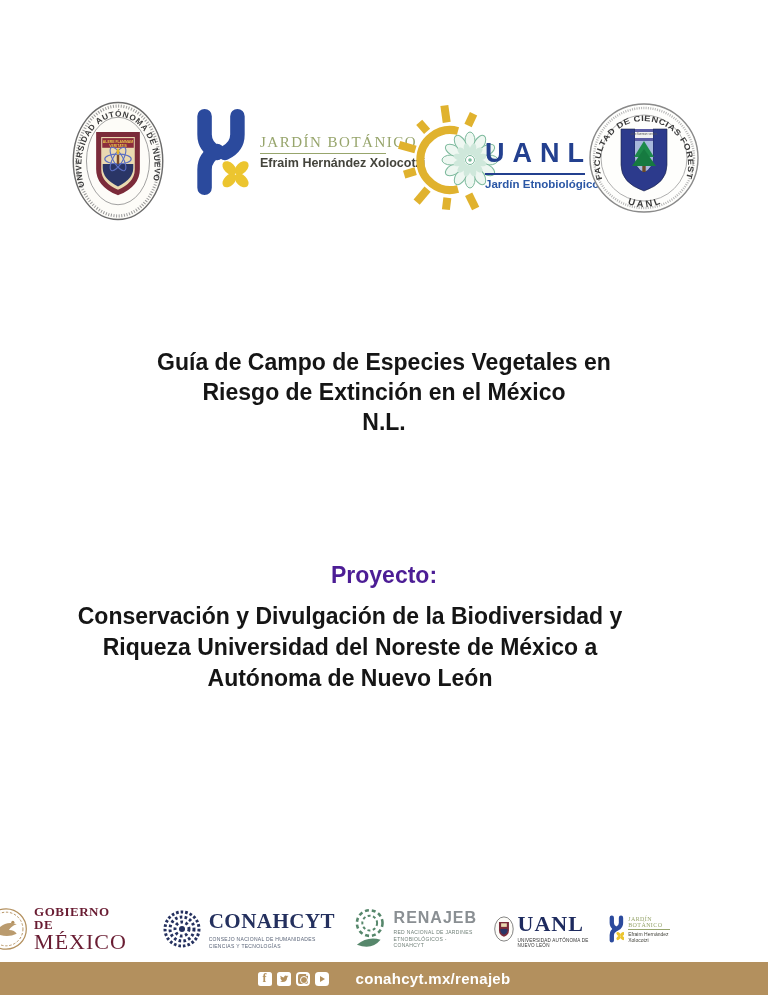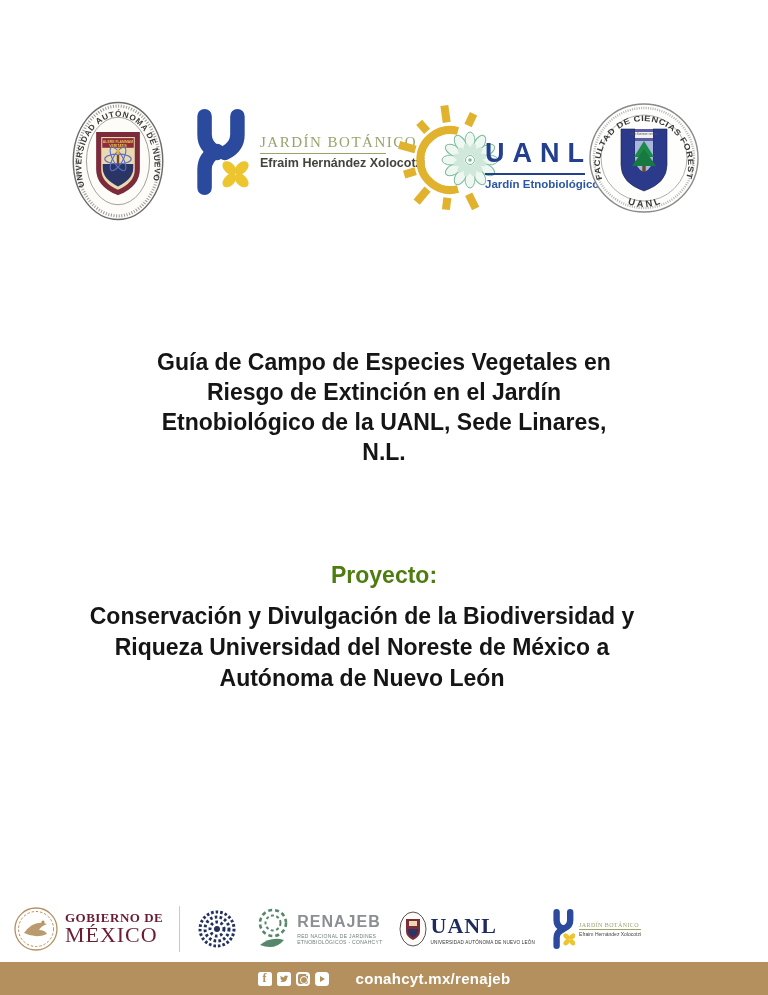--- a/index.html
+++ b/index.html
@@ -18,22 +18,22 @@
   .etno-text{margin-left:-14px;margin-top:6px;width:100px;}
   .etno-acronym{font-size:27px;font-weight:bold;color:#23408f;letter-spacing:8px;
                 border-bottom:2.5px solid #23408f;padding-bottom:4px;white-space:nowrap;}
   .etno-sub{font-size:11.5px;font-weight:bold;color:#2b57a5;margin-top:3px;white-space:nowrap;}
   .logo-forestales{left:588px;top:99px;width:112px;height:120px;}
 
   
   .doc-title{position:absolute;left:0;top:347px;width:768px;text-align:center;
              font-size:23px;font-weight:bold;line-height:30px;color:#151515;}
   .project-label{position:absolute;left:0;top:562px;width:768px;text-align:center;
-             font-size:23px;font-weight:bold;color:#4d7c0f;}
-  .project-title{position:absolute;left:12px;top:601px;width:700px;text-align:center;
+             font-size:23px;font-weight:bold;color:#4c1d95;}
+  .project-title{position:absolute;left:0;top:601px;width:700px;text-align:center;
              font-size:23px;font-weight:bold;line-height:31px;color:#151515;}
 
   
   .footer-logos{position:absolute;left:0;top:900px;width:654px;height:58px;
                 display:flex;align-items:center;justify-content:center;gap:16px;}
   .flogo{display:flex;align-items:center;}
   .gob-text{margin-left:6px;font-family:"Liberation Serif",serif;color:#691c32;line-height:1.02;}
   .gob-l1{font-size:13px;font-weight:bold;letter-spacing:0.5px;}
   .gob-l2{font-size:22px;font-weight:normal;letter-spacing:1px;}
   .fdivider{width:1px;height:46px;background:#c9c9c9;}
@@ -193,22 +193,21 @@
       <g>
         <polygon points="56,42 66,58 46,58" fill="#1e8a4a"></polygon>
         <polygon points="56,50 68,67 44,67" fill="#167a40"></polygon>
         <rect x="54.3" y="67" width="3.4" height="6" fill="#6b4a2a"></rect>
       </g>
     </svg>
   </div>
 
   <div class="doc-title">
     <div>Guía de Campo de Especies Vegetales en</div>
-    <div>Riesgo de Extinción en el Jardín</div>
-    <div>Etnobiológico de la UANL, Sede Linares,</div>
+    <div>Riesgo de Extinción en el México</div>
     <div>N.L.</div>
   </div>
 
   <div class="project-label">Proyecto:</div>
 
   <div class="project-title">
     <div>Conservación y Divulgación de la Biodiversidad y</div>
     <div>Riqueza Universidad del Noreste de México a</div>
     <div>Autónoma de Nuevo León</div>
   </div>
@@ -230,20 +229,27 @@
 
     <div class="fdivider"></div>
 
     <div class="flogo">
       <svg width="42" height="42" viewBox="0 0 42 42">
         <circle cx="21" cy="21" r="17" fill="none" stroke="#24305e" stroke-width="3" stroke-dasharray="2.6 2"></circle>
         <circle cx="21" cy="21" r="12" fill="none" stroke="#24305e" stroke-width="3" stroke-dasharray="2.6 2.3"></circle>
         <circle cx="21" cy="21" r="7" fill="none" stroke="#24305e" stroke-width="3" stroke-dasharray="2.6 2.6"></circle>
         <circle cx="21" cy="21" r="3" fill="#24305e"></circle>
       </svg>
+      <div class="cona-text">
+        <div class="cona-name">CONAHCYT</div>
+        <div class="tiny-tag">
+          <div>CONSEJO NACIONAL DE HUMANIDADES</div>
+          <div>CIENCIAS Y TECNOLOGÍAS</div>
+        </div>
+      </div>
     </div>
 
     <div class="flogo">
       <svg width="38" height="46" viewBox="0 0 38 46">
         <circle cx="19" cy="17" r="13" fill="none" stroke="#56876b" stroke-width="2.6" stroke-dasharray="4 3"></circle>
         <circle cx="19" cy="17" r="7.5" fill="none" stroke="#56876b" stroke-width="2" stroke-dasharray="3 2.5"></circle>
         <path d="M6,39 q11,-9 24,-5 q-9,11 -24,5 z" fill="#56876b"></path>
       </svg>
       <div class="rena-text">
         <div class="rena-name">RENAJEB</div>

